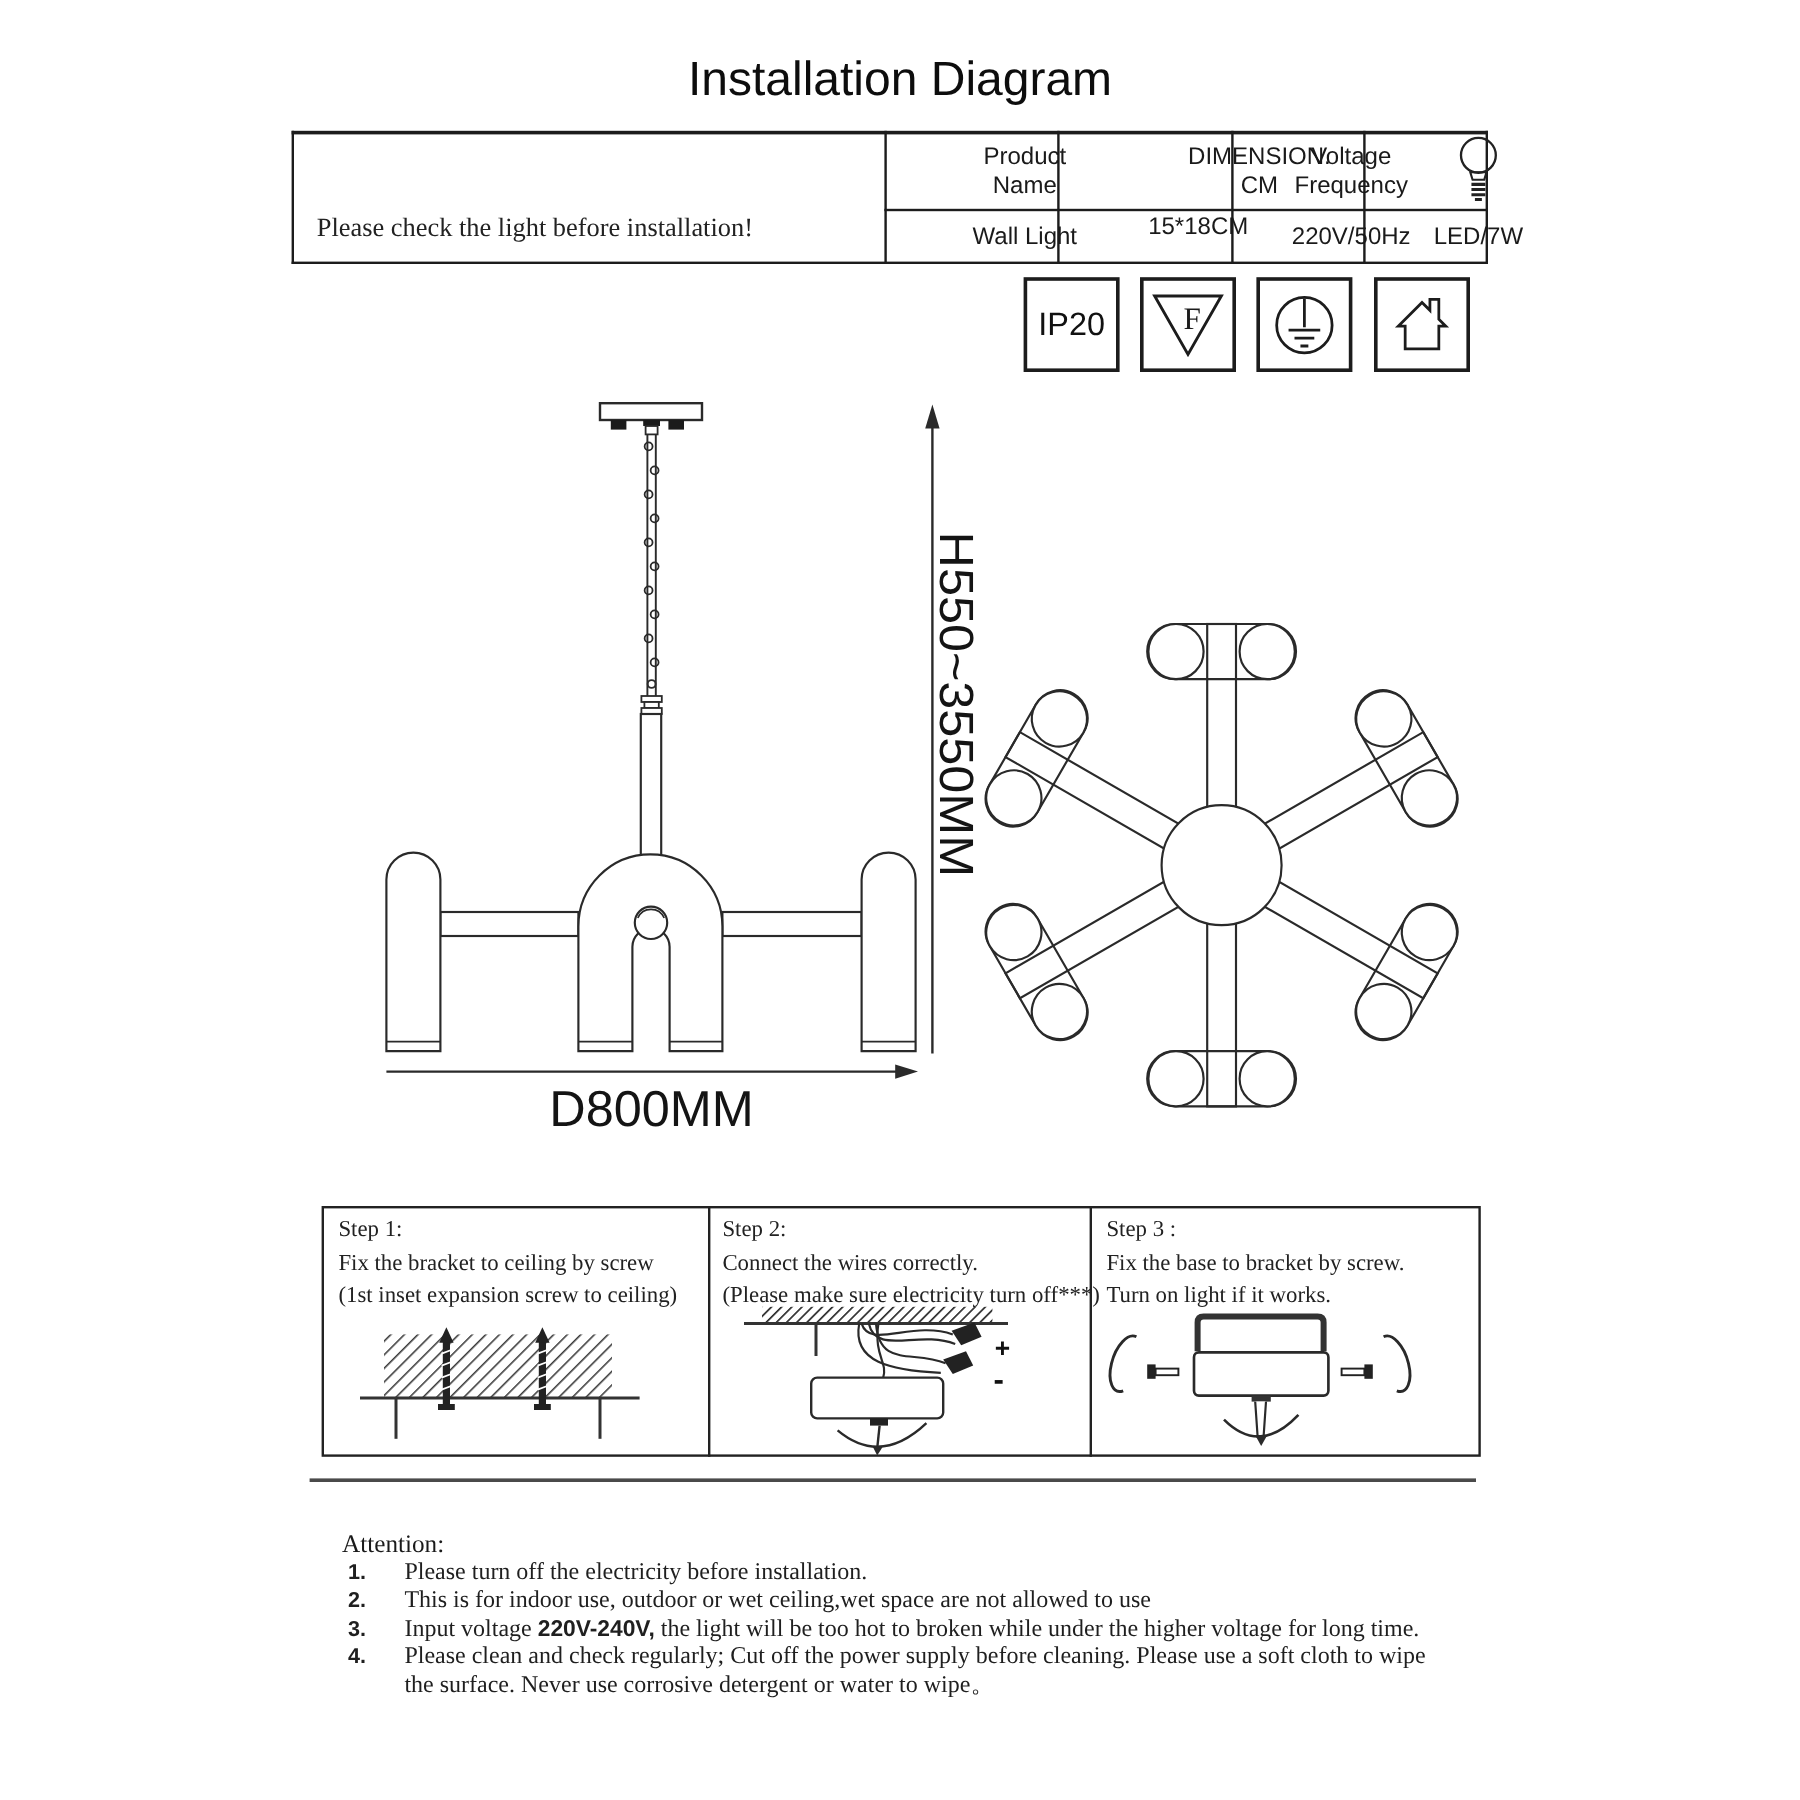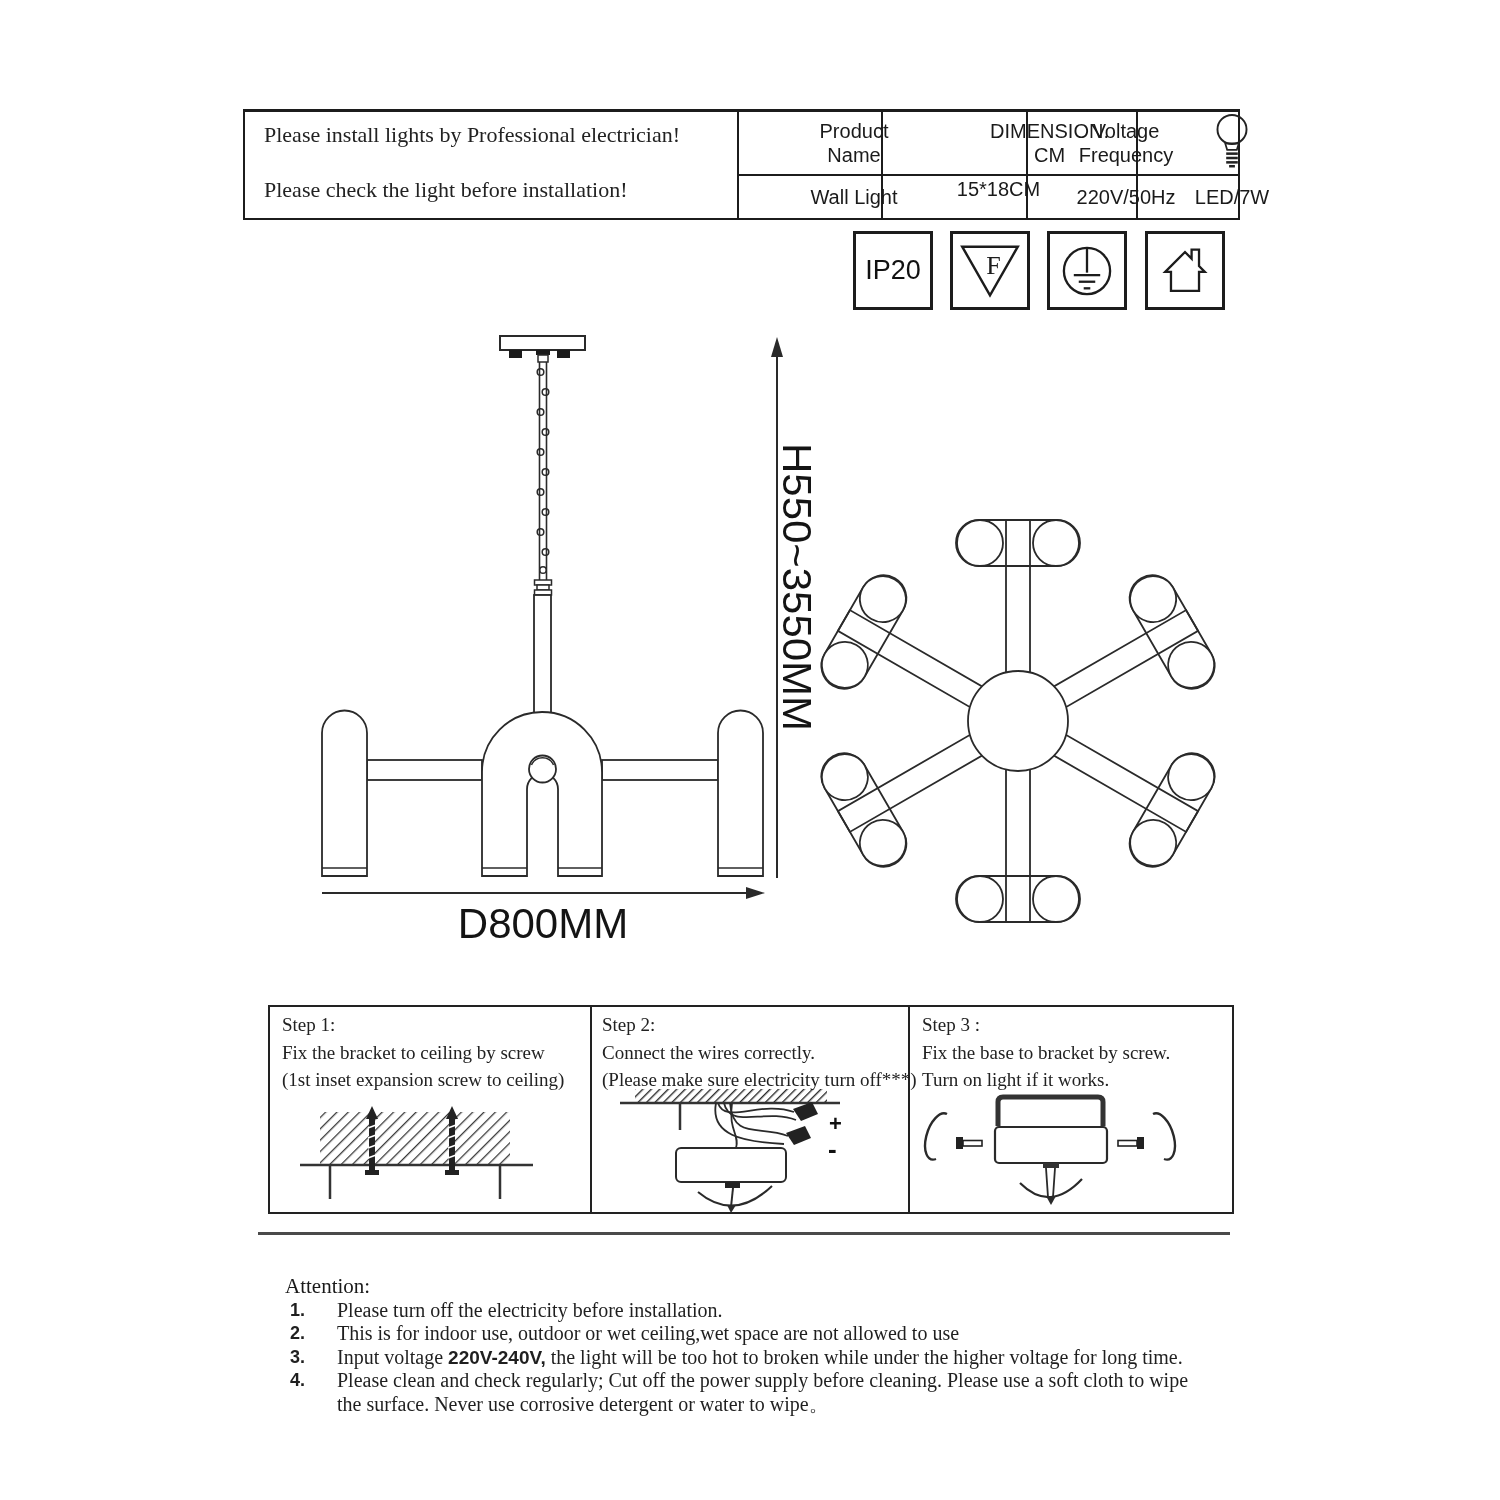--- a/index.html
+++ b/index.html
@@ -30,22 +30,22 @@
   .att-item{z-index:4;font-size:20px;line-height:23.5px;color:#1f1f1f;}
   .att-num{position:absolute;left:0;top:0;font-family:"Liberation Sans",sans-serif;font-weight:bold;font-size:18px;}
   .att-body{display:block;margin-left:47px;width:862px;}
   .b{font-weight:bold;font-family:"Liberation Sans",sans-serif;font-size:19px;}
 </style>
 </head>
 <body>
 
 <div class="page">
 
-
-  <div class="abs notice serif" style="left:264px;top:122px;">Please install lights by Professional electrician!</div>
+  <div class="abs title">Installation Diagram</div>
+
   <div class="abs notice serif" style="left:264px;top:177px;">Please check the light before installation!</div>
 
   <div class="abs tbl-line" style="left:243px;top:109px;width:997px;height:3px;"></div>
   <div class="abs tbl-line" style="left:243px;top:218px;width:997px;height:2px;"></div>
   <div class="abs tbl-line" style="left:243px;top:109px;width:2px;height:111px;"></div>
   <div class="abs tbl-line" style="left:1238px;top:109px;width:2px;height:111px;"></div>
   <div class="abs tbl-line" style="left:737px;top:109px;width:2px;height:111px;"></div>
   <div class="abs tbl-line" style="left:881px;top:109px;width:2px;height:111px;"></div>
   <div class="abs tbl-line" style="left:1026px;top:109px;width:2px;height:111px;"></div>
   <div class="abs tbl-line" style="left:1136px;top:109px;width:2px;height:111px;"></div>

